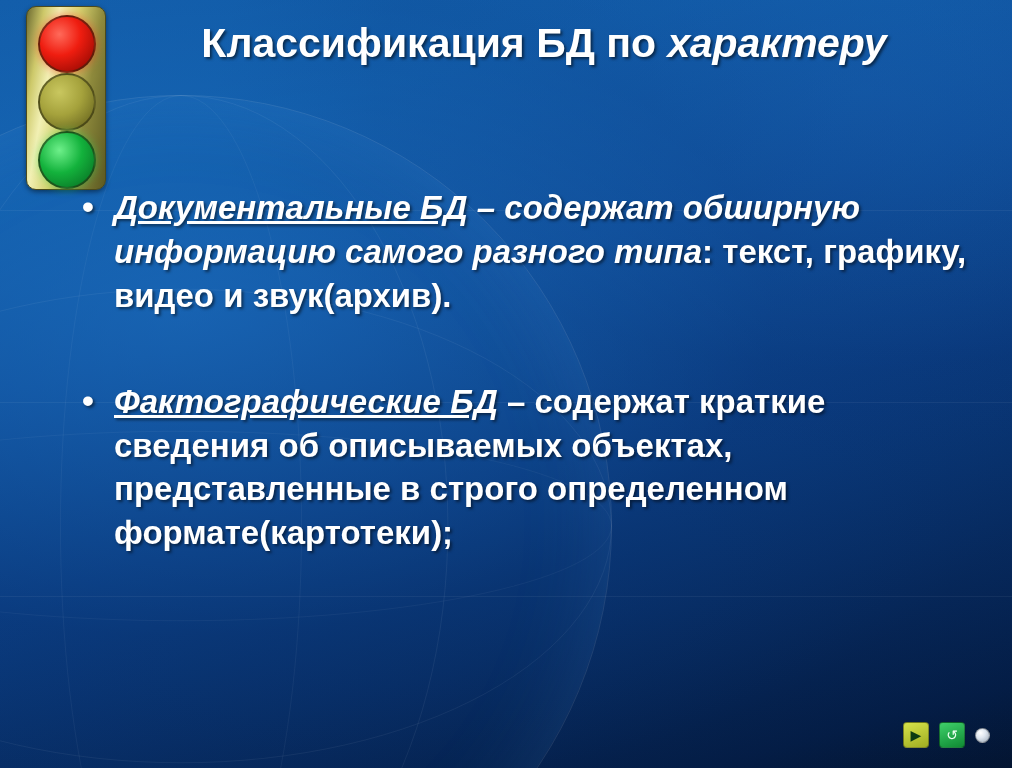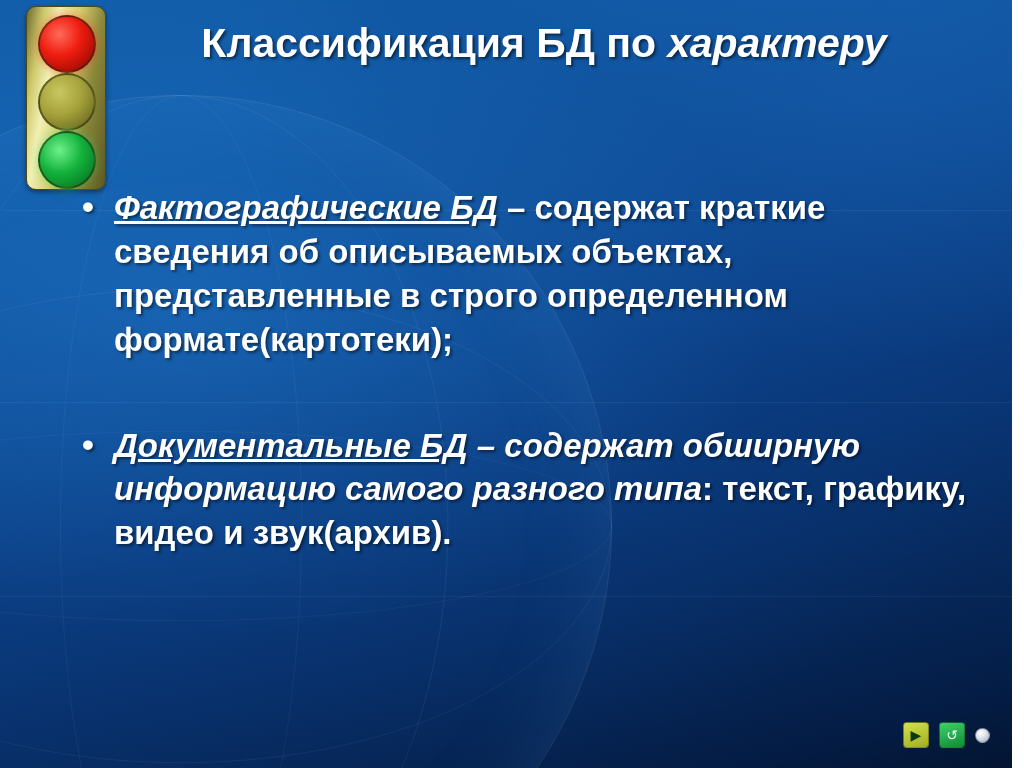--- a/index.html
+++ b/index.html
@@ -206,25 +206,25 @@
     </div>
   </div>
 
   <div class="title">
     <span>Классификация БД по </span><span class="em">характеру</span>
   </div>
 
   <div class="content">
 
     <div class="bullet">
+      <span class="lead">Документальные БД</span><span class="it"> – содержат обширную информацию самого разного типа</span><span>: текст, графику, видео и звук(архив).</span>
+    </div>
+
+    <div class="bullet">
       <span class="lead">Фактографические БД</span><span> – содержат краткие сведения об описываемых объектах, представленные в строго определенном формате(картотеки);</span>
-    </div>
-
-    <div class="bullet">
-      <span class="lead">Документальные БД</span><span class="it"> – содержат обширную информацию самого разного типа</span><span>: текст, графику, видео и звук(архив).</span>
     </div>
 
   </div>
 
   <div class="nav">
     <div class="nav-btn next">▶</div>
     <div class="nav-btn back">↺</div>
     <div class="nav-dot"></div>
   </div>
 

